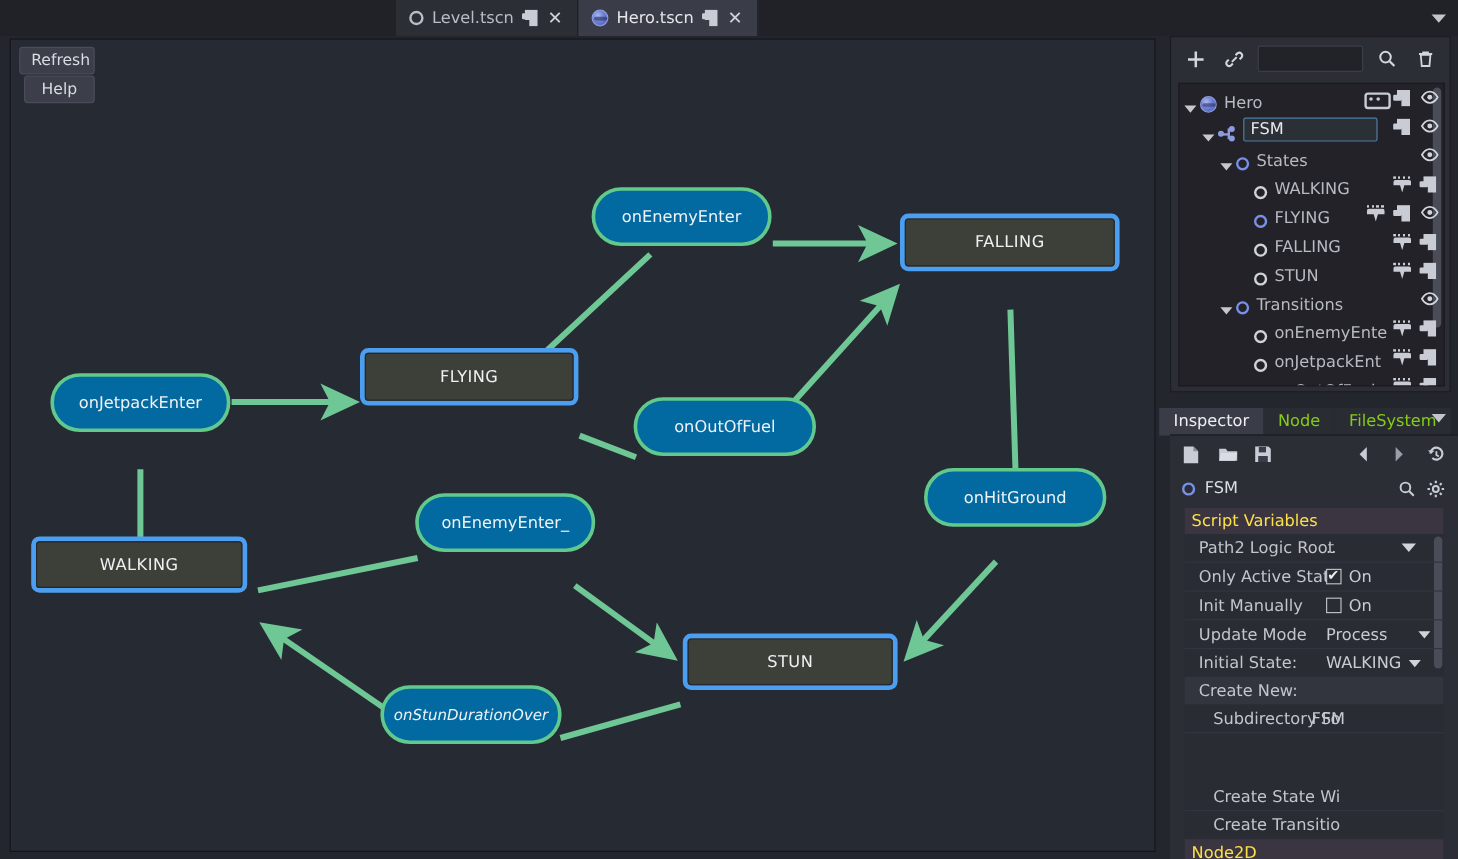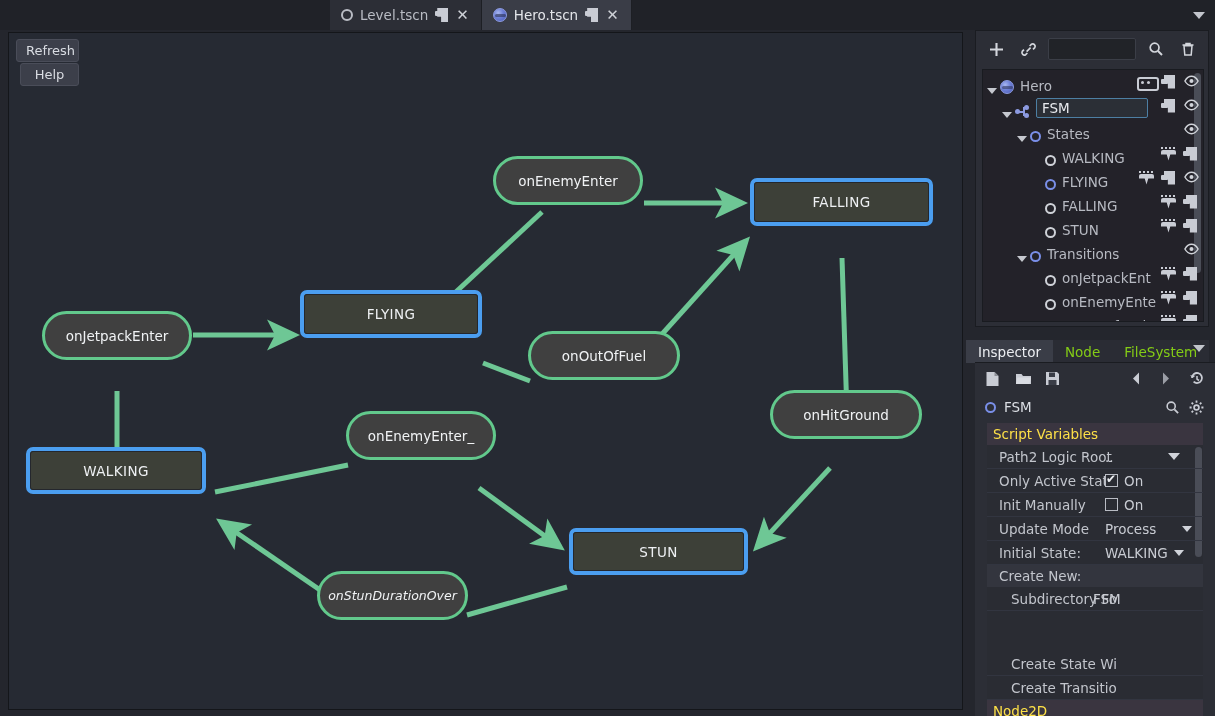--- a/index.html
+++ b/index.html
@@ -41,21 +41,21 @@
       background:#262a33; border:1px solid #14161a; overflow:hidden;}
   .gbtn{ position:absolute; background:#3c3f4a; color:#d9dce2; font-size:13px;
       border:1px solid #4a4d59; border-radius:3px; padding:3px 9px; cursor:pointer;
       font-family:"DejaVu Sans", sans-serif;}
 
   svg.edges{ position:absolute; left:0; top:0; width:955px; height:678px; pointer-events:none;}
   .state-outer{ position:absolute; border:4px solid #4b9ef0; border-radius:7px; background:#3d4038; }
   .state-inner{ position:absolute; inset:0; background:#3d4038; border:1px solid #24272d;
       border-radius:3px; display:flex; align-items:center; justify-content:center;
       font-size:13.5px; color:#eef0f3; letter-spacing:.4px;}
-  .trans{ position:absolute; background:#404040; border:3px solid #62c98c;
+  .trans{ position:absolute; background:#0369a1; border:3px solid #62c98c;
       border-radius:999px; display:flex; align-items:center; justify-content:center;
       font-size:13.5px; color:#f0f2f4; }
 
   
   .scene-dock{ position:absolute; left:975px; top:30px; width:234px; height:297px;
       background:#2c2e36; border:1px solid #1a1c21;}
   .scene-toolbar{ position:absolute; left:0; top:0; width:100%; height:36px; display:flex;
       align-items:center; padding:0 8px; gap:8px;}
   .sbtn{ width:24px;height:24px;display:flex;align-items:center;justify-content:center;
       color:#d3d6dc; cursor:pointer;}
@@ -94,21 +94,21 @@
   .ic-sig{ width:18px;height:12px;}
   .ic-sig::before{content:"";position:absolute;left:0;top:1px;width:18px;height:10px;
       border:2px solid #c9ccd4;border-radius:3px;}
   .ic-sig::after{content:"";position:absolute;left:4px;top:5px;width:3px;height:3px;
       border-radius:50%;background:#c9ccd4;box-shadow:6px 0 0 #c9ccd4;}
   .tscroll{ position:absolute; right:2px; top:3px; width:7px; height:200px; background:#4a4d57;
       border-radius:4px;}
 
   
   .insp-tabs{ position:absolute; left:966px; top:339px; width:249px; height:24px; display:flex;
-      align-items:flex-end; }
+      align-items:center; }
   .itab{ height:23px; padding:0 12px; display:flex;align-items:center; font-size:13.5px;
       color:#84cc16; background:#2a2c34; cursor:pointer;}
   .itab.active{ background:#3a3d47; color:#eceef2; }
   .insp-dock{ position:absolute; left:975px; top:362px; width:240px; height:354px;
       background:#2c2e36; border-top:1px solid #1a1c21;}
   .insp-toolbar{ position:absolute; left:0; top:0; width:100%; height:30px; display:flex;
       align-items:center; padding:0 10px; gap:14px; color:#c9ccd4;}
   .insp-head{ position:absolute; left:0; top:30px; width:100%; height:28px; display:flex;
       align-items:center; padding:0 10px; gap:8px; font-size:13.5px; color:#dcdfe5;}
   .props{ position:absolute; left:12px; top:60px; width:216px; height:294px;
@@ -347,30 +347,30 @@
           <span class="tw">
             <span class="ic ic-eye"><svg width="15" height="12" viewBox="0 0 16 12">
                 <path d="M8 1C3.8 1 1 6 1 6s2.8 5 7 5 7-5 7-5-2.8-5-7-5z" fill="none" stroke="#d1d4da" stroke-width="1.6"></path>
                 <circle cx="8" cy="6" r="2.2" fill="#d1d4da"></circle>
               </svg></span>
           </span>
         </div>
         <div class="trow" style="padding-left: 49px;">
           <span style="width: 13px; display: inline-block;"></span>
           <span class="ring"></span>
+          <span>onEnemyEnte</span>
+          <span class="tw">
+            <span class="ic ic-anim"></span>
+            <span class="ic ic-script"></span>
+          </span>
+        </div>
+        <div class="trow" style="padding-left: 49px;">
+          <span style="width: 13px; display: inline-block;"></span>
+          <span class="ring"></span>
           <span>onJetpackEnt</span>
-          <span class="tw">
-            <span class="ic ic-anim"></span>
-            <span class="ic ic-script"></span>
-          </span>
-        </div>
-        <div class="trow" style="padding-left: 49px;">
-          <span style="width: 13px; display: inline-block;"></span>
-          <span class="ring"></span>
-          <span>onEnemyEnte</span>
           <span class="tw">
             <span class="ic ic-anim"></span>
             <span class="ic ic-script"></span>
           </span>
         </div>
         <div class="trow" style="padding-left: 49px;">
           <span style="width: 13px; display: inline-block;"></span>
           <span class="ring"></span>
           <span>onOutOfFuel</span>
           <span class="tw">

